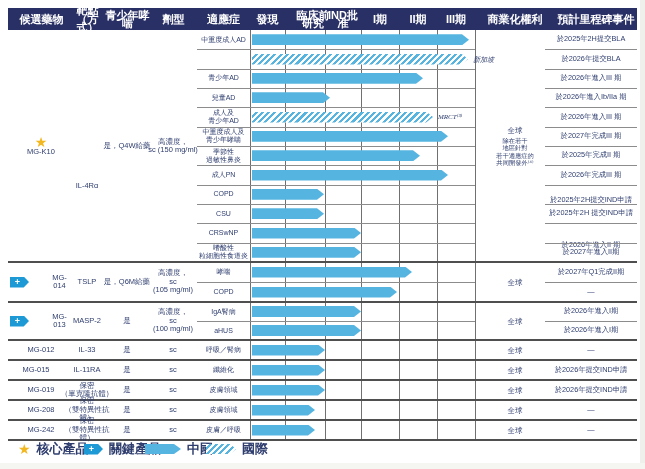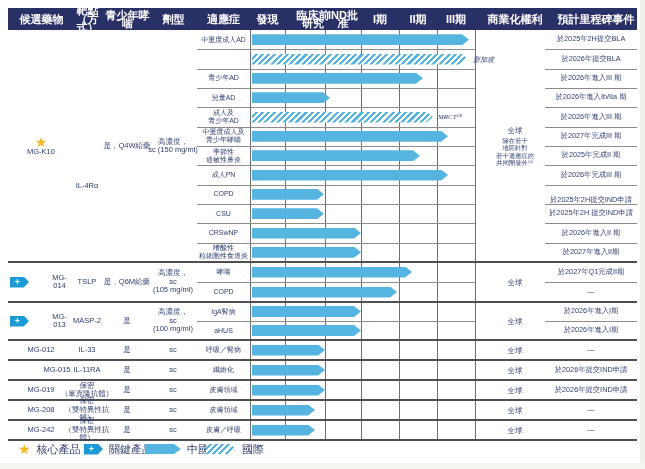--- a/index.html
+++ b/index.html
@@ -29,21 +29,21 @@
   .lc{position:absolute;display:flex;flex-direction:column;align-items:center;justify-content:center;
       text-align:center;font-size:7.5px;line-height:8.5px;white-space:pre-line;}
   .lc.rowicon{flex-direction:row;gap:18px;}
   .star{color:#f3b820;font-size:14px;line-height:12px;}
   .star::before{content:"★";}
   .keyicon{width:19px;height:11px;background:#1d9ad6;color:#fff;font-weight:bold;font-size:9px;
            display:flex;align-items:center;justify-content:center;box-sizing:border-box;padding-right:4px;
            clip-path:polygon(0 0,72% 0,100% 50%,72% 100%,0 100%);flex:0 0 auto;}
   .keyicon::before{content:"+";}
   .legend{position:absolute;left:0;top:440px;width:645px;height:18px;}
-  .legend-item{position:absolute;display:flex;align-items:center;gap:6px;height:18px;font-size:11px;}
+  .legend-item{position:absolute;display:flex;align-items:center;gap:6px;height:18px;font-size:13px;font-weight:bold;}
   .swatch-cn{width:36px;height:10px;background:#56b4e1;
              clip-path:polygon(0 0,calc(100% - 7px) 0,100% 50%,calc(100% - 7px) 100%,0 100%);}
   .swatch-intl{width:30px;height:10px;background:repeating-linear-gradient(135deg,#ffffff 0 2.2px,#56b4e1 2.2px 4.4px);
              clip-path:polygon(0 0,calc(100% - 6px) 0,100% 50%,calc(100% - 6px) 100%,0 100%);}
 </style>
 </head>
 <body>
 
 <div class="page">
   <div class="hdr" id="hdr">
@@ -139,21 +139,21 @@
       <div class="mile" style="top: 185.333px; height: 30px;">於2025年2H提交IND申請</div>
       <div class="rsep" style="top: 204px;"></div>
       <div class="msep" style="top: 204px;"></div>
       <div class="lbl" style="top: 204.667px; height: 18px;">CSU</div>
       <div class="bar" style="left: 252px; width: 72px; top: 208.167px;"></div>
       <div class="mile" style="top: 204.667px; height: 18px;">於2025年2H 提交IND申請</div>
       <div class="rsep" style="top: 223.333px;"></div>
       <div class="msep" style="top: 223.333px;"></div>
       <div class="lbl" style="top: 224px; height: 18px;">CRSwNP</div>
       <div class="bar" style="left: 252px; width: 109px; top: 227.5px;"></div>
-      <div class="mile" style="top: 224px; height: 18px;">於2026年進入II 期</div>
+      <div class="mile" style="top: 236px; height: 18px;">於2026年進入II 期</div>
       <div class="rsep" style="top: 242.667px;"></div>
       <div class="msep" style="top: 242.667px;"></div>
       <div class="lbl" style="top: 243.333px; height: 18px;">嗜酸性
 粒細胞性食道炎</div>
       <div class="bar" style="left: 252px; width: 109px; top: 246.833px;"></div>
       <div class="mile" style="top: 243.333px; height: 18px;">於2027年進入II期</div>
       <div class="lc rowicon" style="left: 10px; width: 62px; top: 262px; height: 40px;"><div class="keyicon"></div><div>MG-014</div></div>
       <div class="lc" style="left: 58px; width: 58px; top: 262px; height: 40px;">TSLP</div>
       <div class="lc" style="left: 101px; width: 52px; top: 262px; height: 40px;">是，Q6M給藥</div>
       <div class="lc" style="left: 144px; width: 58px; top: 262px; height: 40px;">高濃度，
@@ -190,21 +190,21 @@
       <div class="lc" style="left: 10px; width: 62px; top: 340px; height: 20px;"><div>MG-012</div></div>
       <div class="lc" style="left: 58px; width: 58px; top: 340px; height: 20px;">IL-33</div>
       <div class="lc" style="left: 101px; width: 52px; top: 340px; height: 20px;">是</div>
       <div class="lc" style="left: 144px; width: 58px; top: 340px; height: 20px;">sc</div>
       <div class="rights" style="top: 340px; height: 20px;">
         <div>全球</div>
       </div>
       <div class="lbl" style="top: 341px; height: 18px;">呼吸／腎病</div>
       <div class="bar" style="left: 252px; width: 73px; top: 344.5px;"></div>
       <div class="mile" style="top: 341px; height: 18px;">—</div>
-      <div class="lc" style="left: 26px; width: 62px; top: 360px; height: 20px;"><div>MG-015</div></div>
+      <div class="lc" style="left: 5px; width: 62px; top: 360px; height: 20px;"><div>MG-015</div></div>
       <div class="lc" style="left: 58px; width: 58px; top: 360px; height: 20px;">IL-11RA</div>
       <div class="lc" style="left: 101px; width: 52px; top: 360px; height: 20px;">是</div>
       <div class="lc" style="left: 144px; width: 58px; top: 360px; height: 20px;">sc</div>
       <div class="rights" style="top: 360px; height: 20px;">
         <div>全球</div>
       </div>
       <div class="lbl" style="top: 361px; height: 18px;">纖維化</div>
       <div class="bar" style="left: 252px; width: 73px; top: 364.5px;"></div>
       <div class="mile" style="top: 361px; height: 18px;">於2026年提交IND申請</div>
       <div class="lc" style="left: 10px; width: 62px; top: 380px; height: 20px;"><div>MG-019</div></div>

